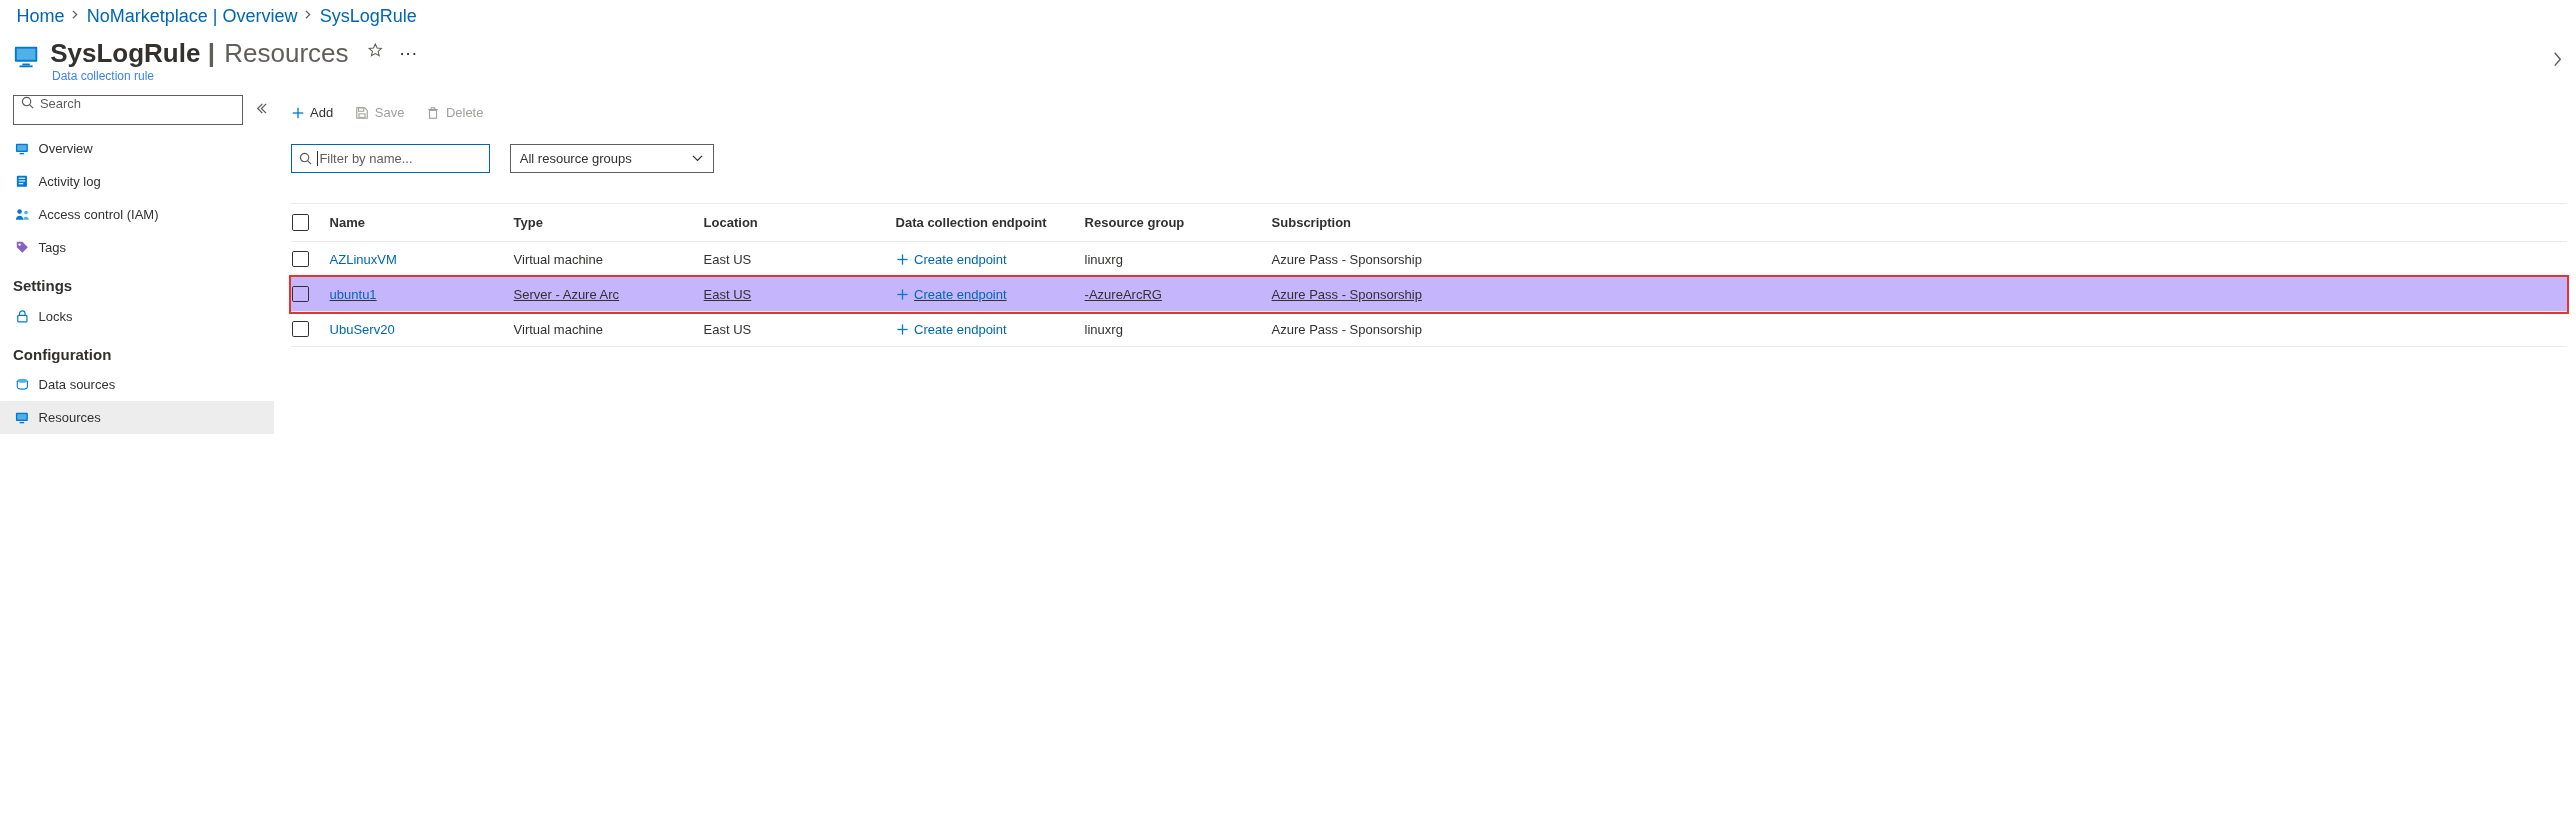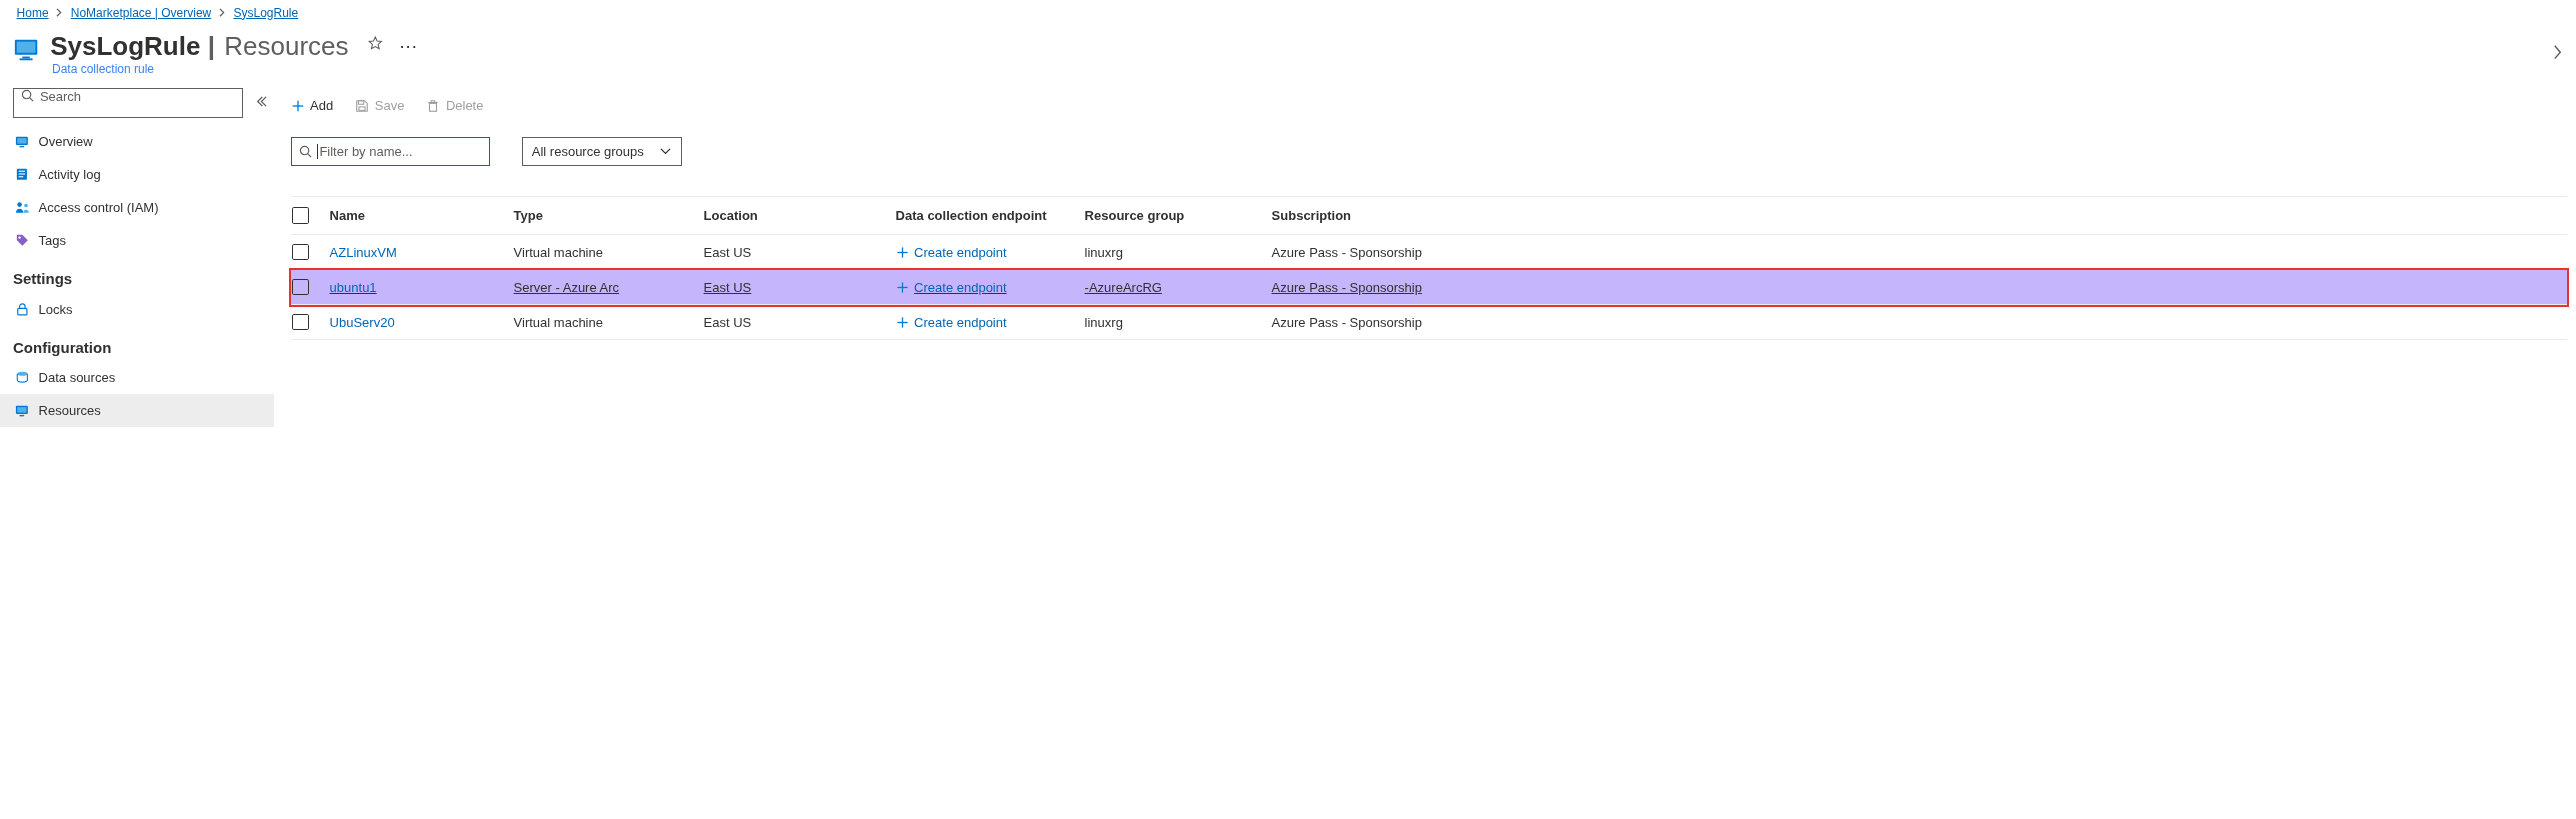--- a/index.html
+++ b/index.html
@@ -9,26 +9,25 @@
     font-size: 13px;
     color: #323130;
     background: #fff;
     width: 2576px;
   }
   a { color: #0066b4; text-decoration: none; }
 
   
   .breadcrumb {
     padding: 5.5px 16.6px 3.7px 16.6px;
-    font-size: 12px;
+    font-size: 18px;
     color: #0066b4;
     display: flex;
-    align-items: flex-end;
+    align-items: center;
     gap: 7.4px;
-    text-decoration: underline;
   }
   .breadcrumb .sep {
     color: #605e5c;
     font-size: 10px;
   }
 
   
   .page-header {
     display: flex;
     align-items: flex-start;
@@ -139,35 +138,35 @@
   .tb-btn { display:flex; align-items:center; gap:5.5px; cursor:pointer; }
   .tb-btn.disabled { color:#a19f9d; cursor:default; }
   .tb-btn svg { width:14px; height:14px; }
   .tb-btn.add { color:#323130; }
   .tb-btn.add svg { stroke:#0078d4; }
 
   
   .filter-row {
     display:flex;
     align-items:center;
-    gap: 32px;
+    gap: 20px;
     margin-top: 13px;
   }
   .filter-input {
     width: 199px;
     height: 29.5px;
     border: 1.8px solid #0066b4;
     display:flex;
     align-items:center;
     padding: 0 7.4px;
     color:#605e5c;
   }
   .filter-input svg { margin-right:5.5px; }
   .rg-select {
-    width: 160px;
+    width: 204px;
     height: 29.5px;
     border: 0.9px solid #605e5c;
     display:flex;
     align-items:center;
     padding: 0 9.2px;
     justify-content: space-between;
     color:#323130;
   }
 
   

